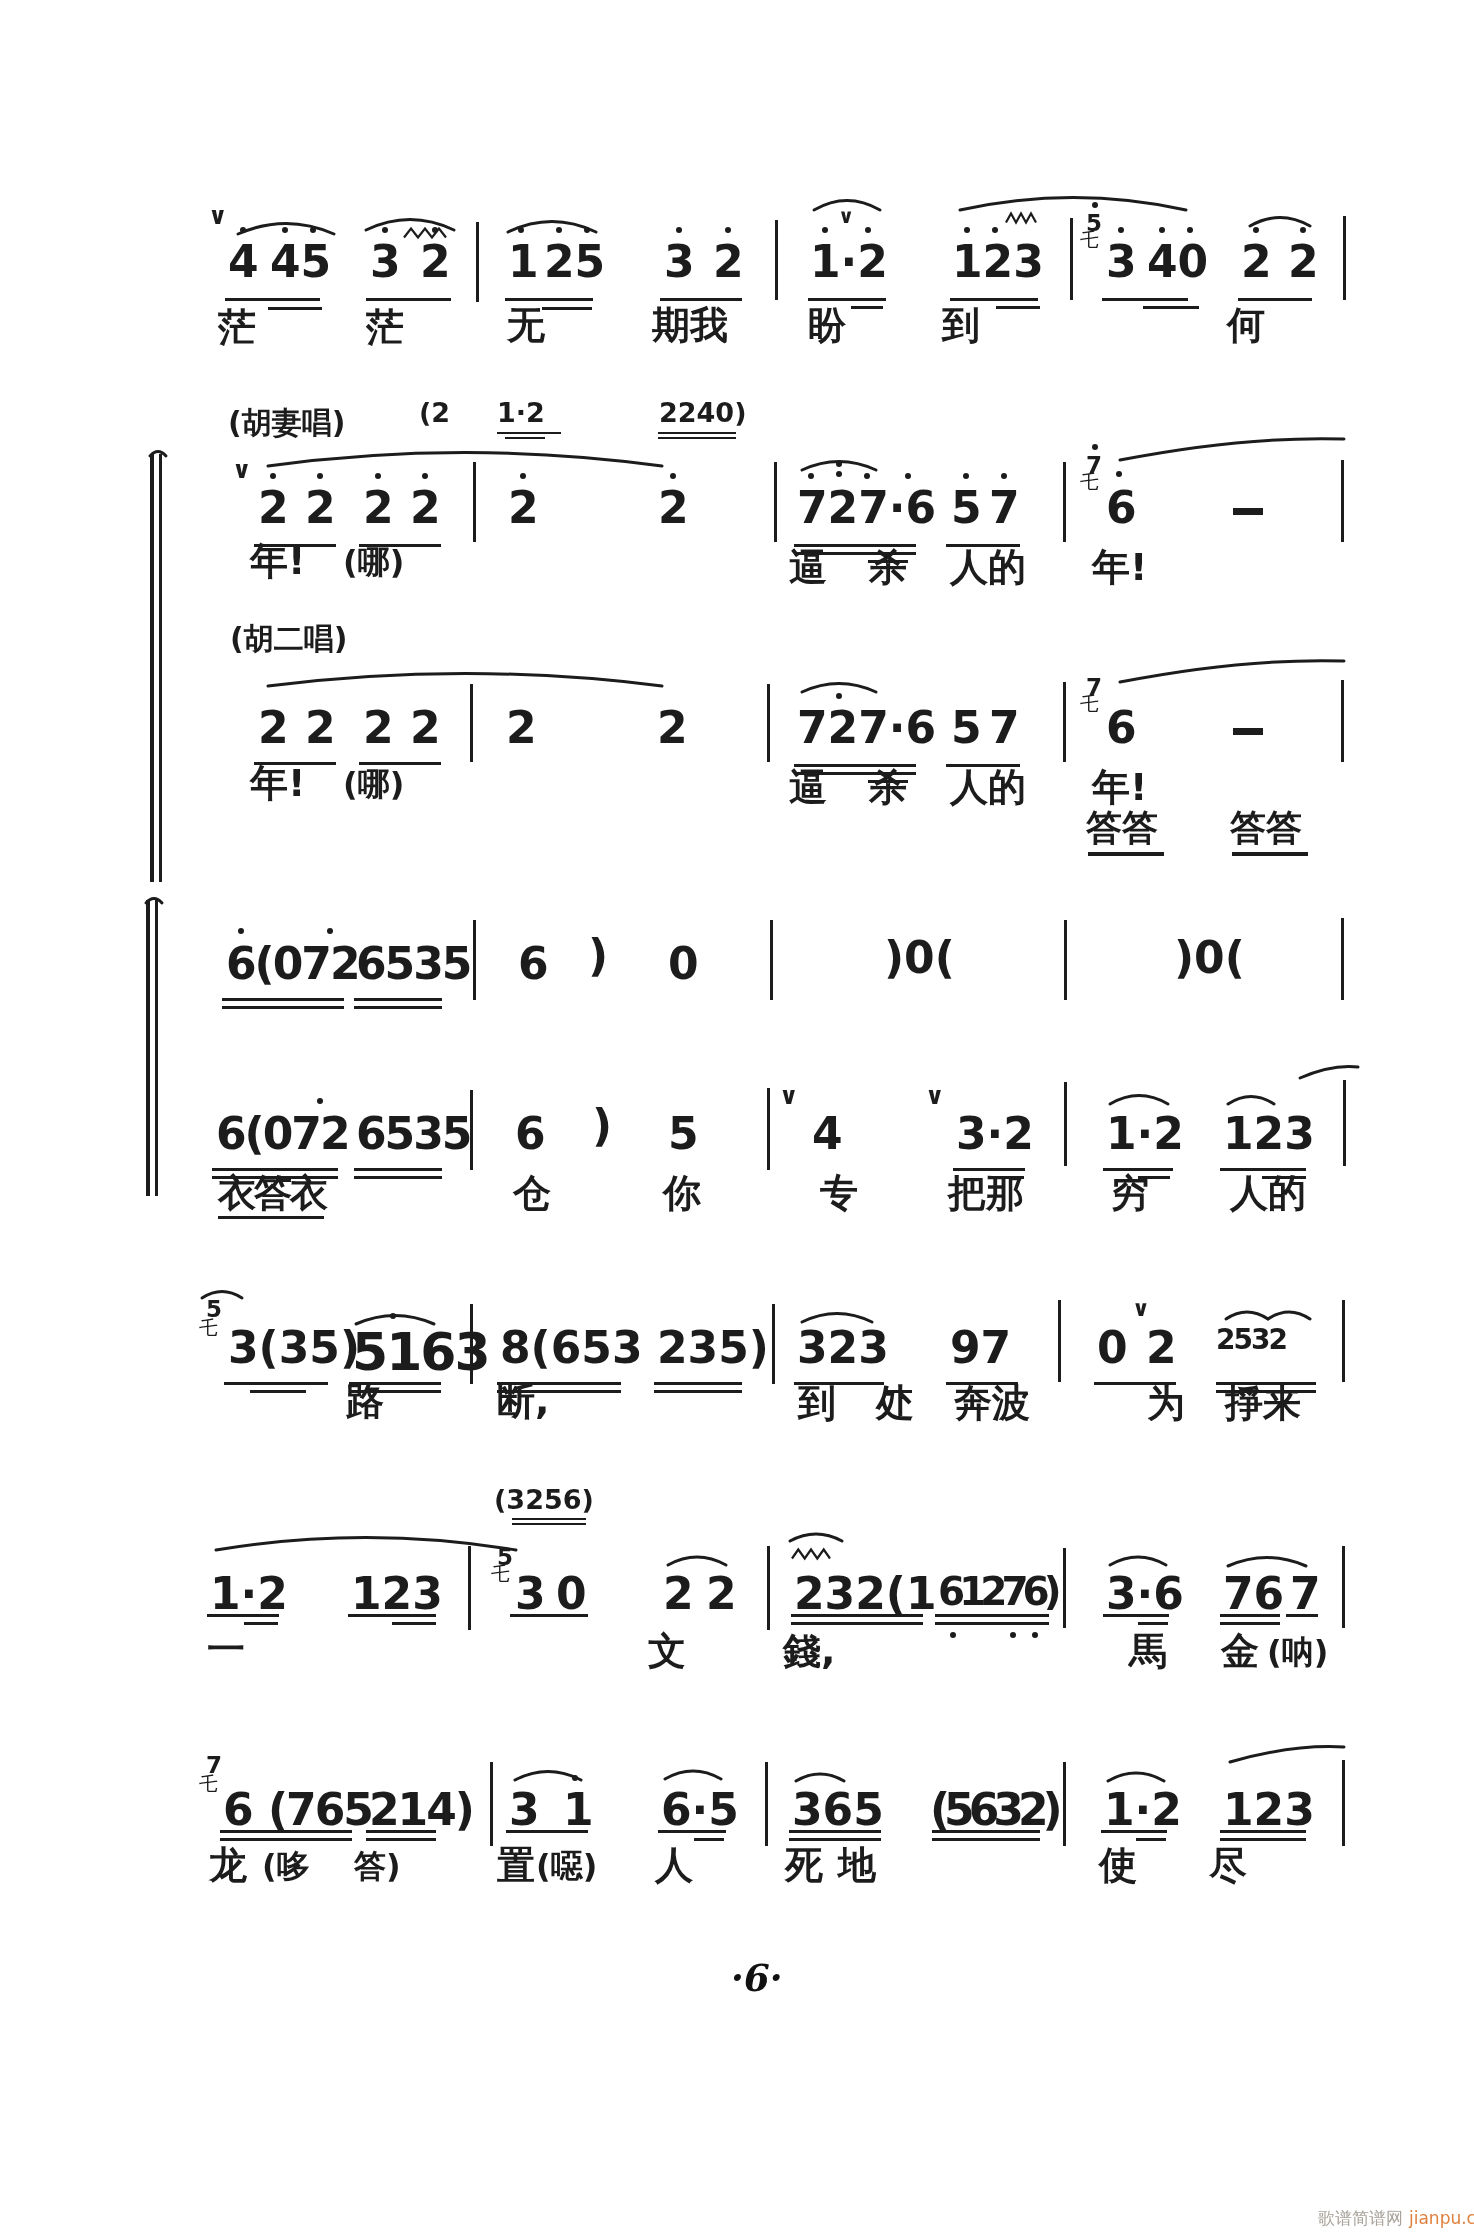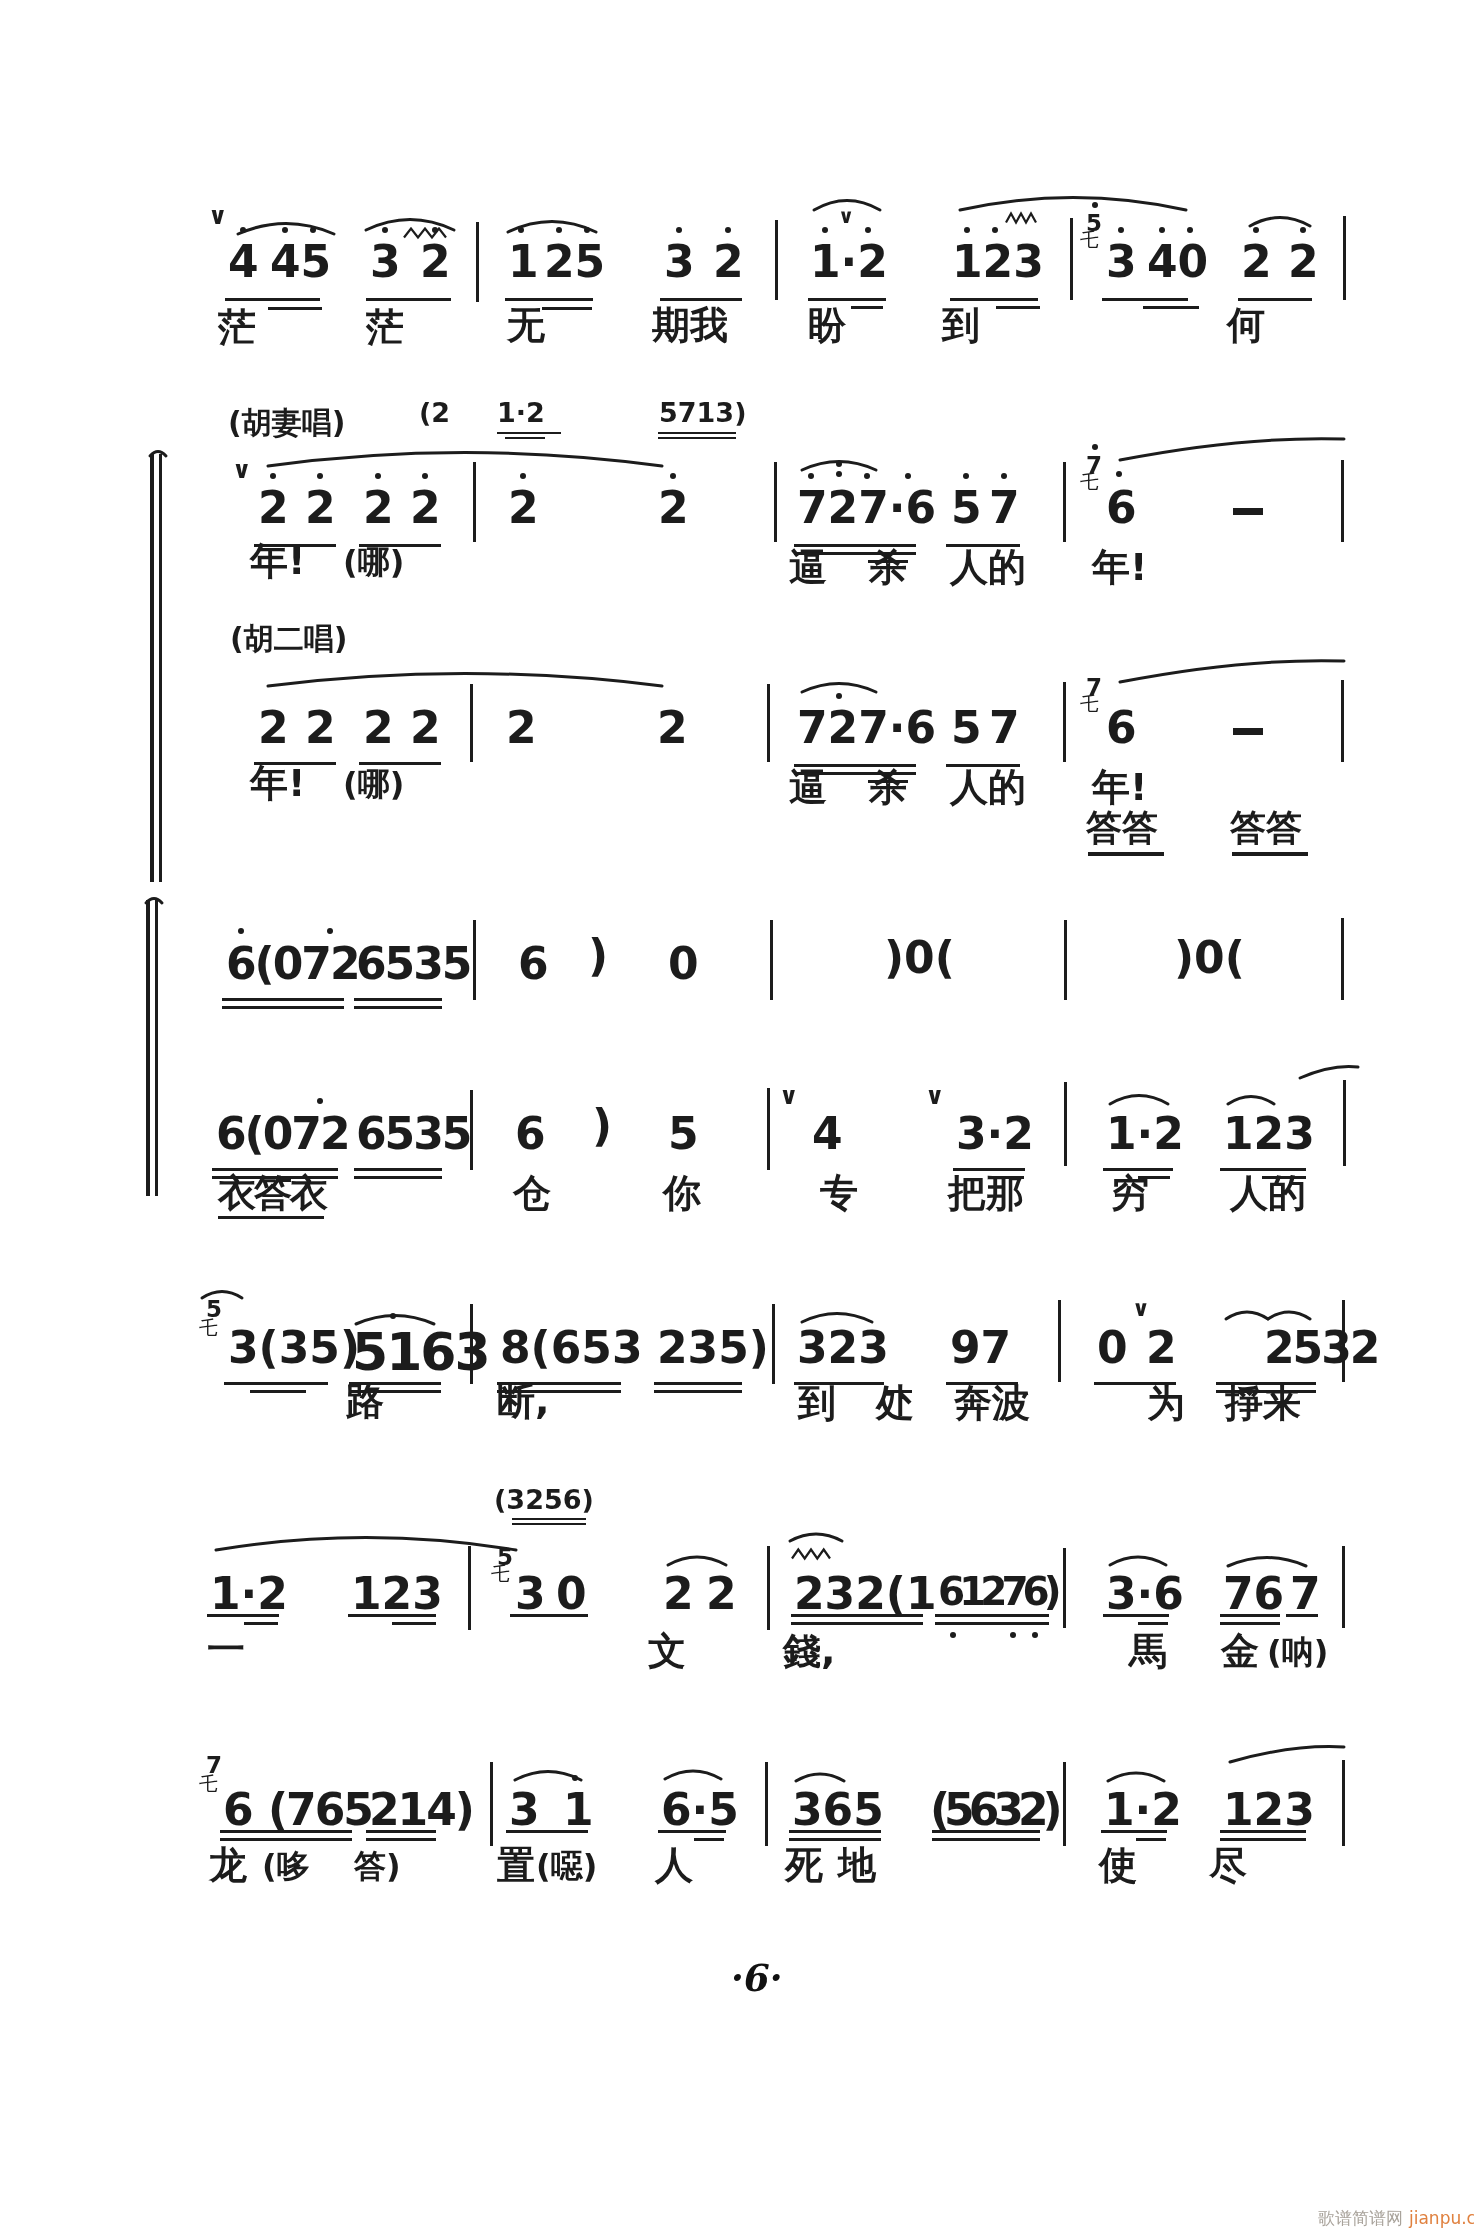--- a/index.html
+++ b/index.html
@@ -116,21 +116,21 @@
       <span class="tk lyric" style="font-size: 38px; left: 507px; top: 306px;">无</span>
       <span class="tk lyric" style="font-size: 38px; left: 652px; top: 306px;">期我</span>
       <span class="tk lyric" style="font-size: 38px; left: 808px; top: 306px;">盼</span>
       <span class="tk lyric" style="font-size: 38px; left: 942px; top: 306px;">到</span>
       <span class="tk lyric" style="font-size: 38px; left: 1227px; top: 306px;">何</span>
     </div>
     <div>
       <span class="tk label" style="font-size: 30px; left: 228px; top: 408px;">(胡妻唱)</span>
       <span class="tk cue" style="font-size: 27px; left: 419px; top: 399px;">(2</span>
       <span class="tk cue" style="font-size: 27px; left: 497px; top: 399px;">1·2</span>
-      <span class="tk cue" style="font-size: 27px; left: 659px; top: 399px;">5713)</span>
+      <span class="tk cue" style="font-size: 27px; left: 659px; top: 399px;">2240)</span>
       <div class="ln" style="width: 64px; height: 2px; left: 497px; top: 432px;"></div>
       <div class="ln" style="width: 40px; height: 2px; left: 505px; top: 437px;"></div>
       <div class="ln" style="width: 78px; height: 2px; left: 658px; top: 432px;"></div>
       <div class="ln" style="width: 78px; height: 2px; left: 658px; top: 437px;"></div>
       <div class="ln" style="width: 4px; height: 428px; left: 150px; top: 454px;"></div>
       <div class="ln" style="width: 2.5px; height: 428px; left: 159px; top: 454px;"></div>
       <svg class="ar" width="20" height="14" style="left: 148px; top: 446px;">
         <path d="M2 10 Q 10 1 18 10" fill="none" stroke="#1c1c1c" stroke-width="3" stroke-linecap="round"></path>
       </svg>
       <svg class="ar" width="398" height="32" style="left: 266px; top: 438px;">
@@ -331,21 +331,21 @@
       </svg>
       <span class="tk note" style="font-size: 44px; left: 950px; top: 1326px;">97</span>
       <div class="ln" style="width: 90px; height: 3px; left: 794px; top: 1382px;"></div>
       <div class="ln" style="width: 26px; height: 3px; left: 886px; top: 1390px;"></div>
       <div class="ln" style="width: 72px; height: 3px; left: 946px; top: 1382px;"></div>
       <div class="ln" style="width: 3px; height: 82px; left: 1058px; top: 1300px;"></div>
       <span class="tk note" style="font-size: 44px; left: 1097px; top: 1326px;">0</span>
       <span class="tk note" style="font-size: 44px; left: 1146px; top: 1326px;">2</span>
       <span class="tk breath" style="font-size: 22px; left: 1132px; top: 1298px;">∨</span>
       <div class="ln" style="width: 82px; height: 3px; left: 1094px; top: 1382px;"></div>
-      <span class="tk note" style="font-size: 44px; letter-spacing: -2px; left: 1264px; top: 1326px;">2532</span>
+      <span class="tk note" style="font-size: 28px; letter-spacing: -2px; left: 1216px; top: 1326px;">2532</span>
       <svg class="ar" width="46" height="19" style="left: 1224px; top: 1304px;">
         <path d="M2 15 Q 23 1 44 15" fill="none" stroke="#1c1c1c" stroke-width="3" stroke-linecap="round"></path>
       </svg>
       <svg class="ar" width="46" height="19" style="left: 1266px; top: 1304px;">
         <path d="M2 15 Q 23 1 44 15" fill="none" stroke="#1c1c1c" stroke-width="3" stroke-linecap="round"></path>
       </svg>
       <div class="ln" style="width: 100px; height: 3px; left: 1216px; top: 1382px;"></div>
       <div class="ln" style="width: 100px; height: 3px; left: 1216px; top: 1390px;"></div>
       <div class="ln" style="width: 3px; height: 82px; left: 1342px; top: 1300px;"></div>
       <span class="tk lyric" style="font-size: 38px; left: 346px; top: 1382px;">路</span>

